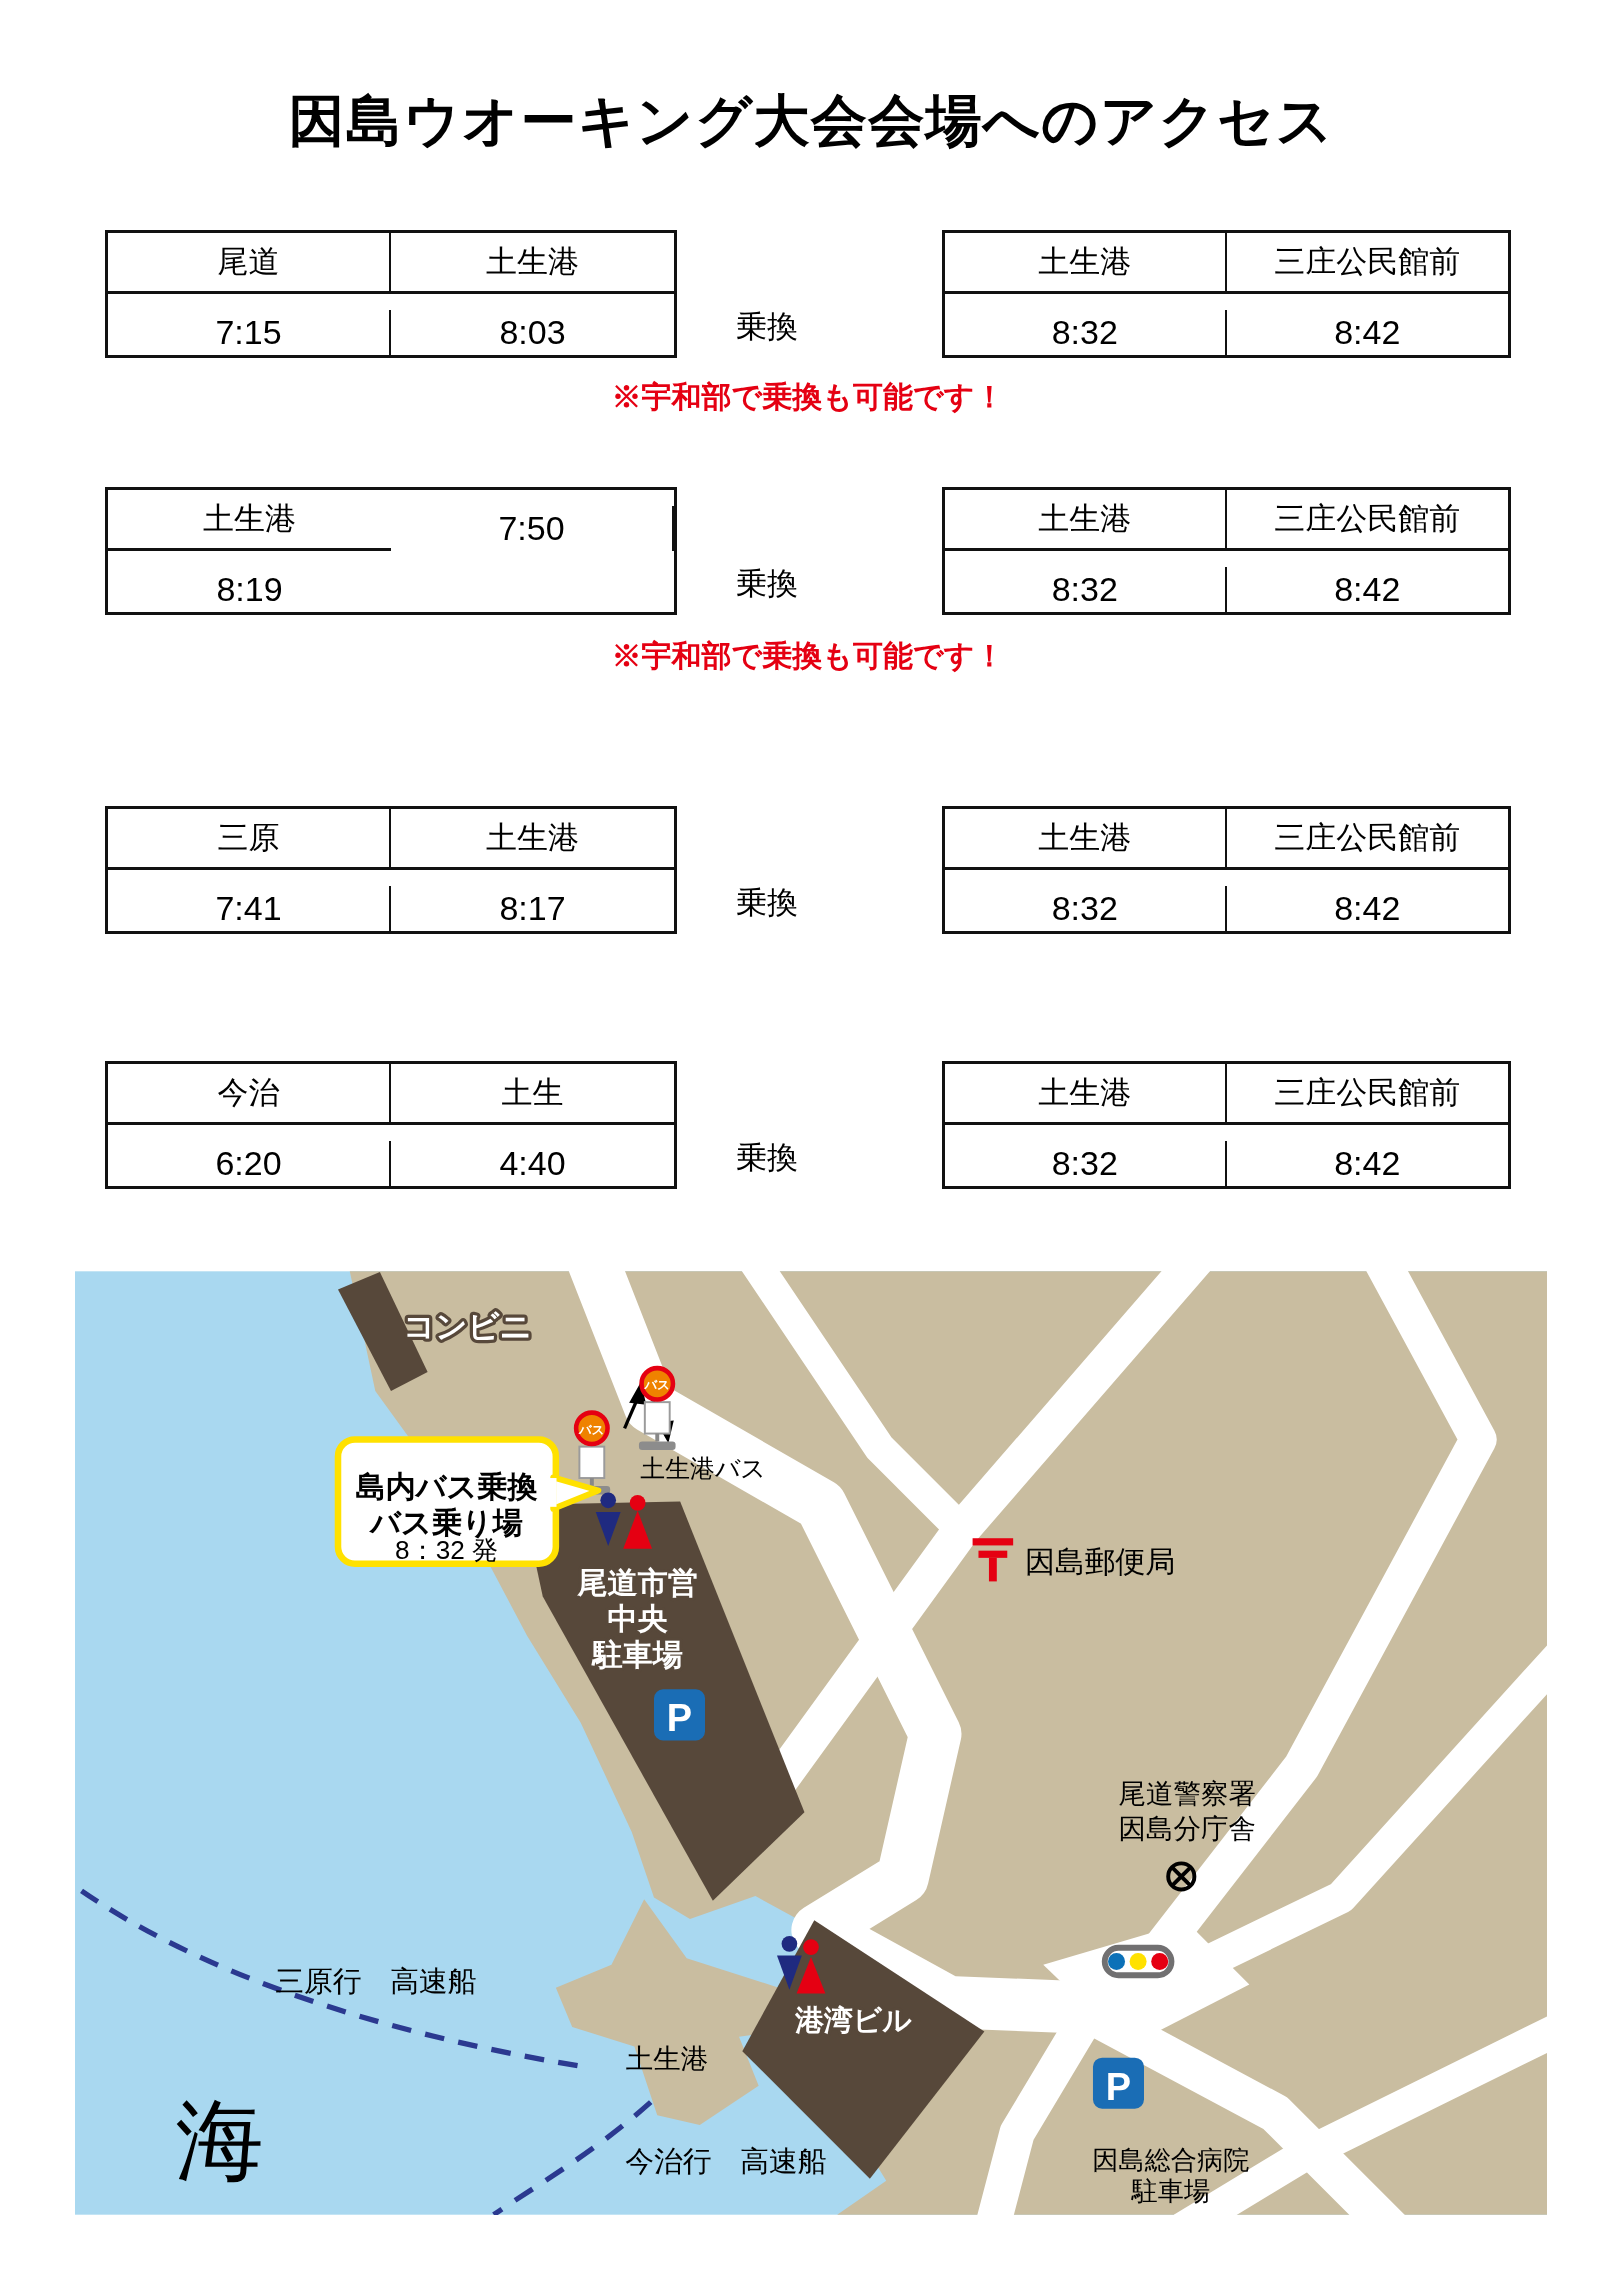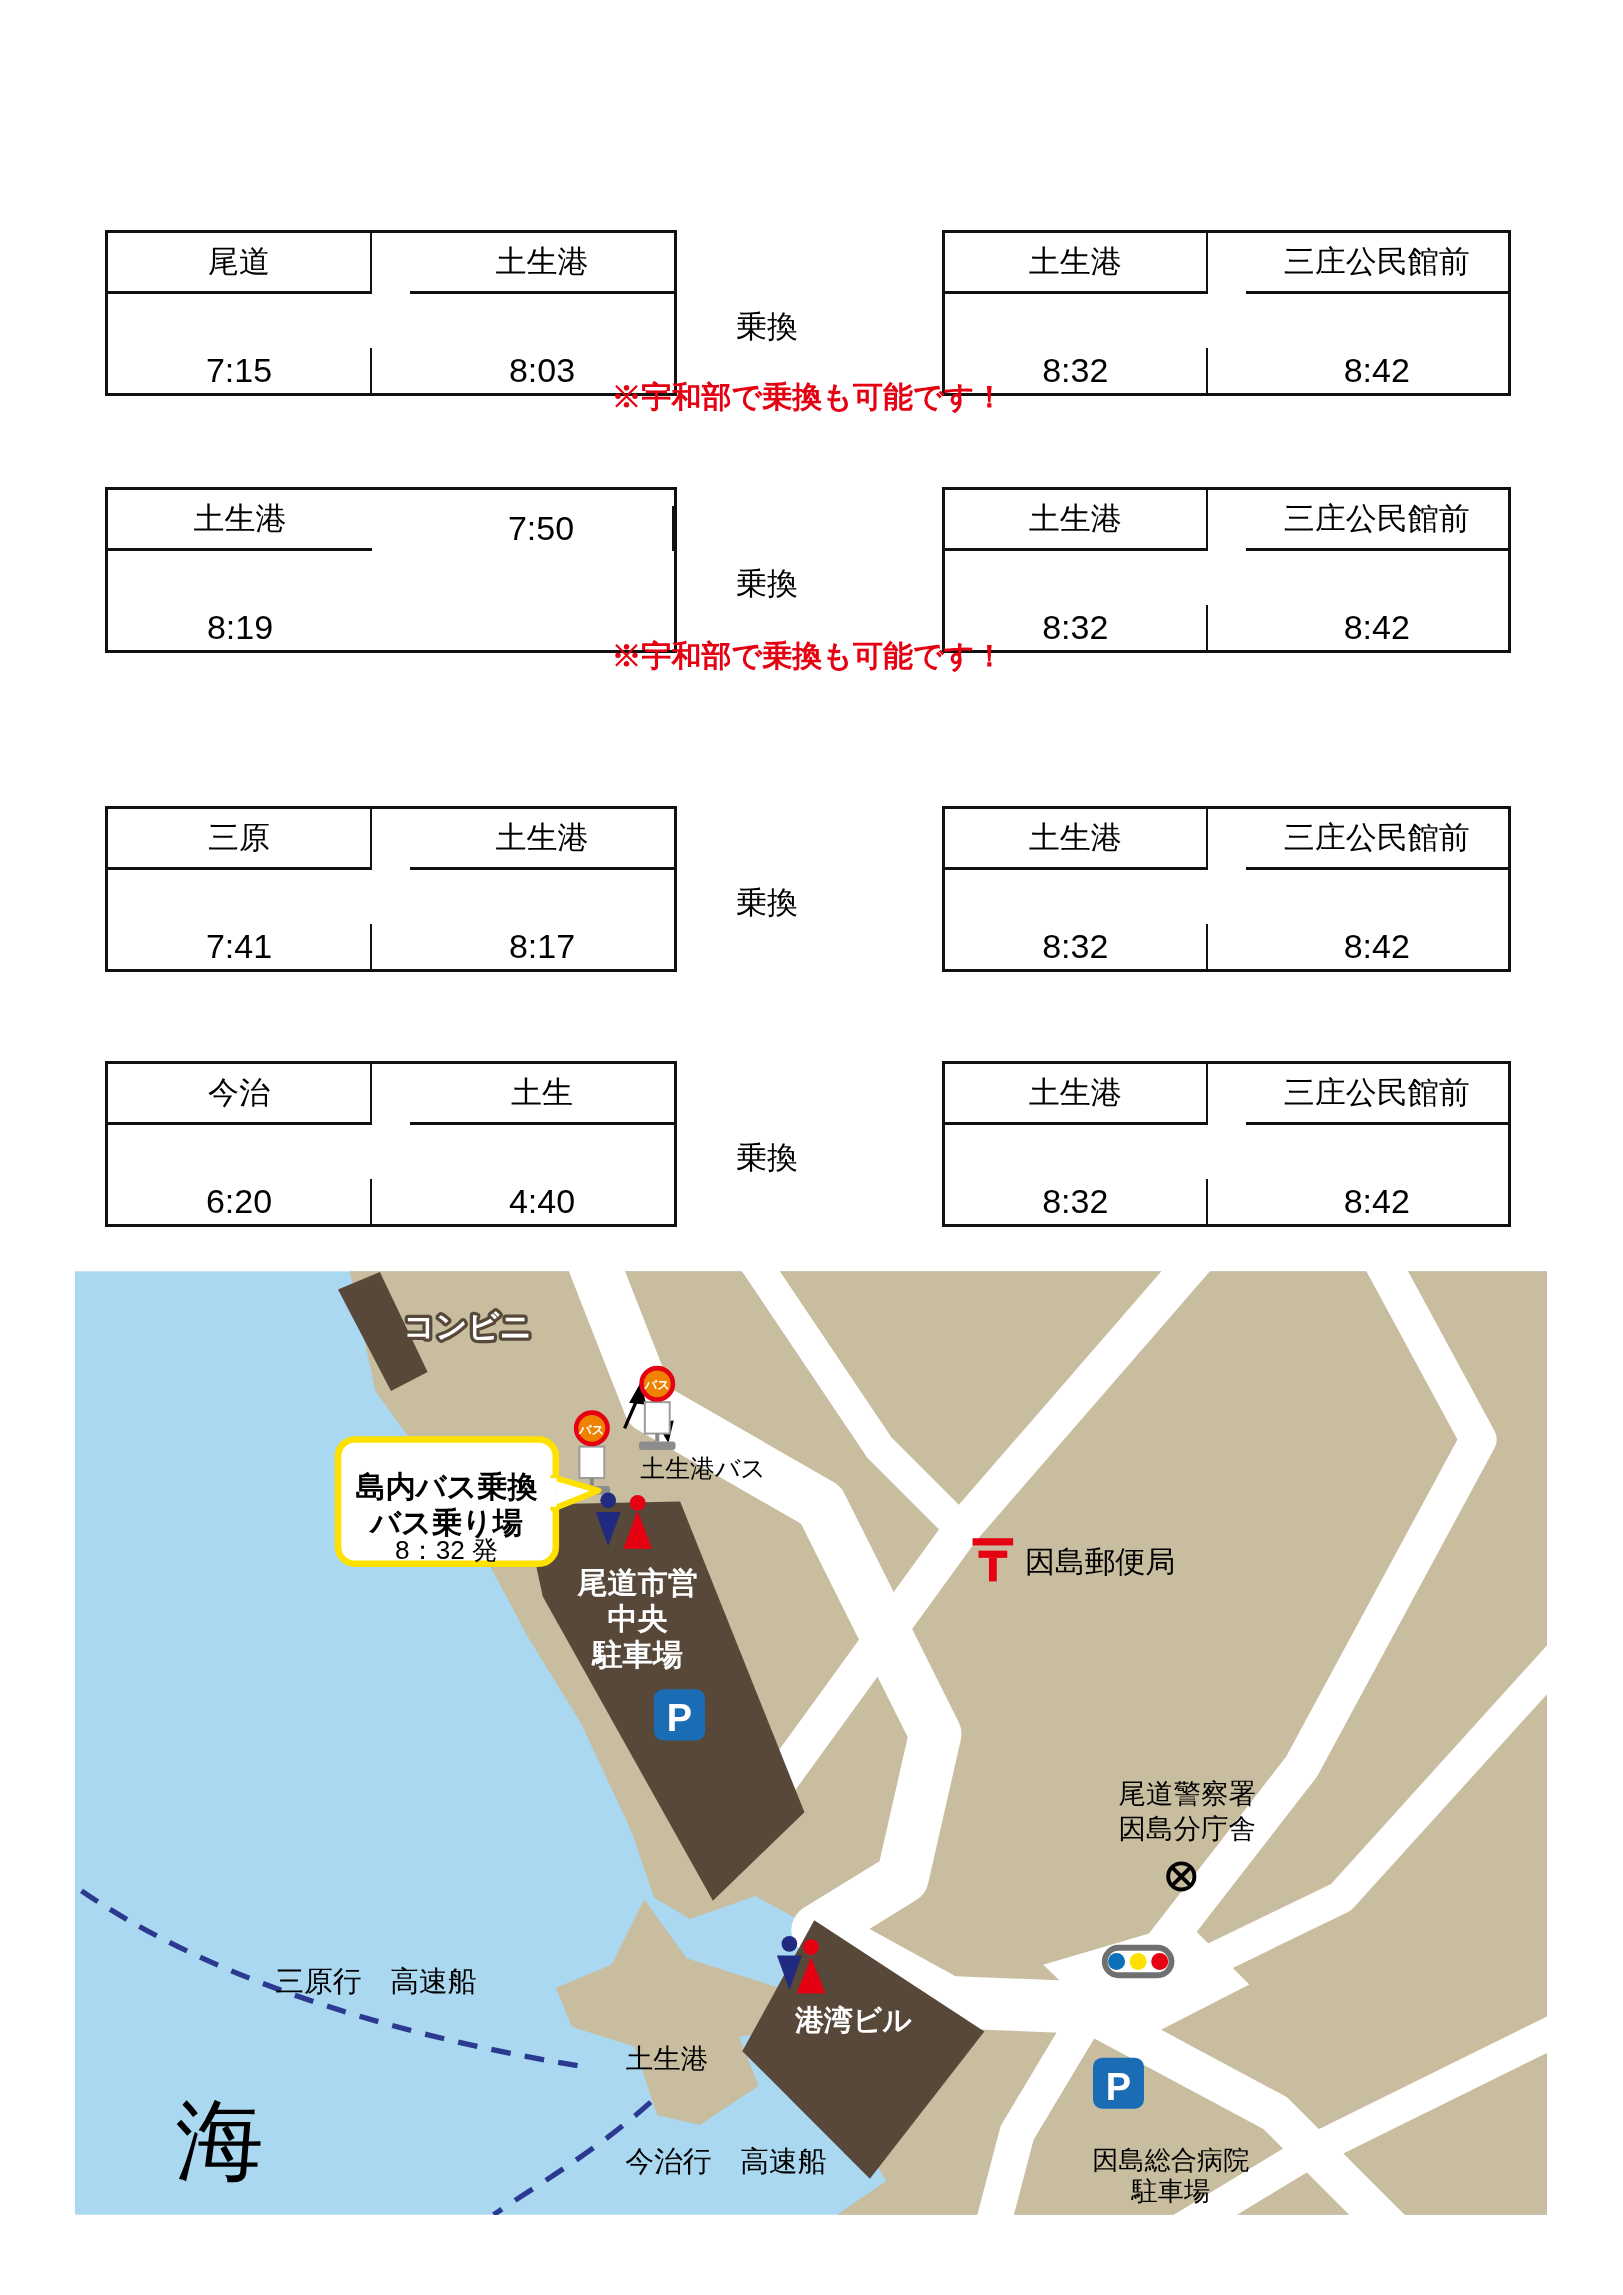--- a/index.html
+++ b/index.html
@@ -1,39 +1,40 @@
 <!DOCTYPE html>
 <html style="font-size:10.5px"><head>
 <meta charset="utf-8">
 <style>
   html,body{margin:0;padding:0;background:#888;}
   .page{position:relative;width:1623px;height:2295px;background:#ffffff;
         font-family:"Liberation Sans",sans-serif;color:#000;overflow:hidden;}
   .title{position:absolute;top:84px;left:0;width:1623px;text-align:center;
          font-size:56px;font-weight:bold;letter-spacing:1.3px;}
   .tt{position:absolute;display:grid;grid-template-columns:1fr 1fr;
-      grid-template-rows:61px 61px;border:3.3px solid #111;background:#fff;gap:38px;}
+      grid-template-rows:61px 61px;border:3.3px solid #111;background:#fff;}
   .tt .c{display:flex;align-items:center;justify-content:center;
          font-size:31px;border-right:2.6px solid #111;border-bottom:3.3px solid #111;}
   .tt .c.last{border-right:none;}
   .tt .c.time{border-bottom:none;font-size:34px;margin-top:16px;}
   .xfer{position:absolute;width:105px;text-align:left;font-size:31px;}
   .note{position:absolute;left:0;width:1616px;text-align:center;
         font-size:30px;color:#e50012;font-weight:700;}
   .mapwrap{position:absolute;left:75px;top:1271px;width:1472px;height:944px;}
   svg{display:block;}
   text{font-family:"Liberation Sans",sans-serif;}
   .outline-label{font-weight:bold;fill:#ffffff;stroke:#57483a;stroke-width:10px;
                  paint-order:stroke;stroke-linejoin:round;}
 </style>
 </head>
 <body>
 
 <div class="page">
 
+  <div class="title">因島ウオーキング大会会場へのアクセス</div>
 
   <div class="tt" style="left:105px;top:230px;width:566px;">
     <div class="c">尾道</div>
     <div class="c last">土生港</div>
     <div class="c time">7:15</div>
     <div class="c last time">8:03</div>
   </div>
   <div class="xfer" style="left:736px;top:306px;">乗換</div>
   <div class="tt" style="left:942px;top:230px;width:563px;">
     <div class="c">土生港</div>

